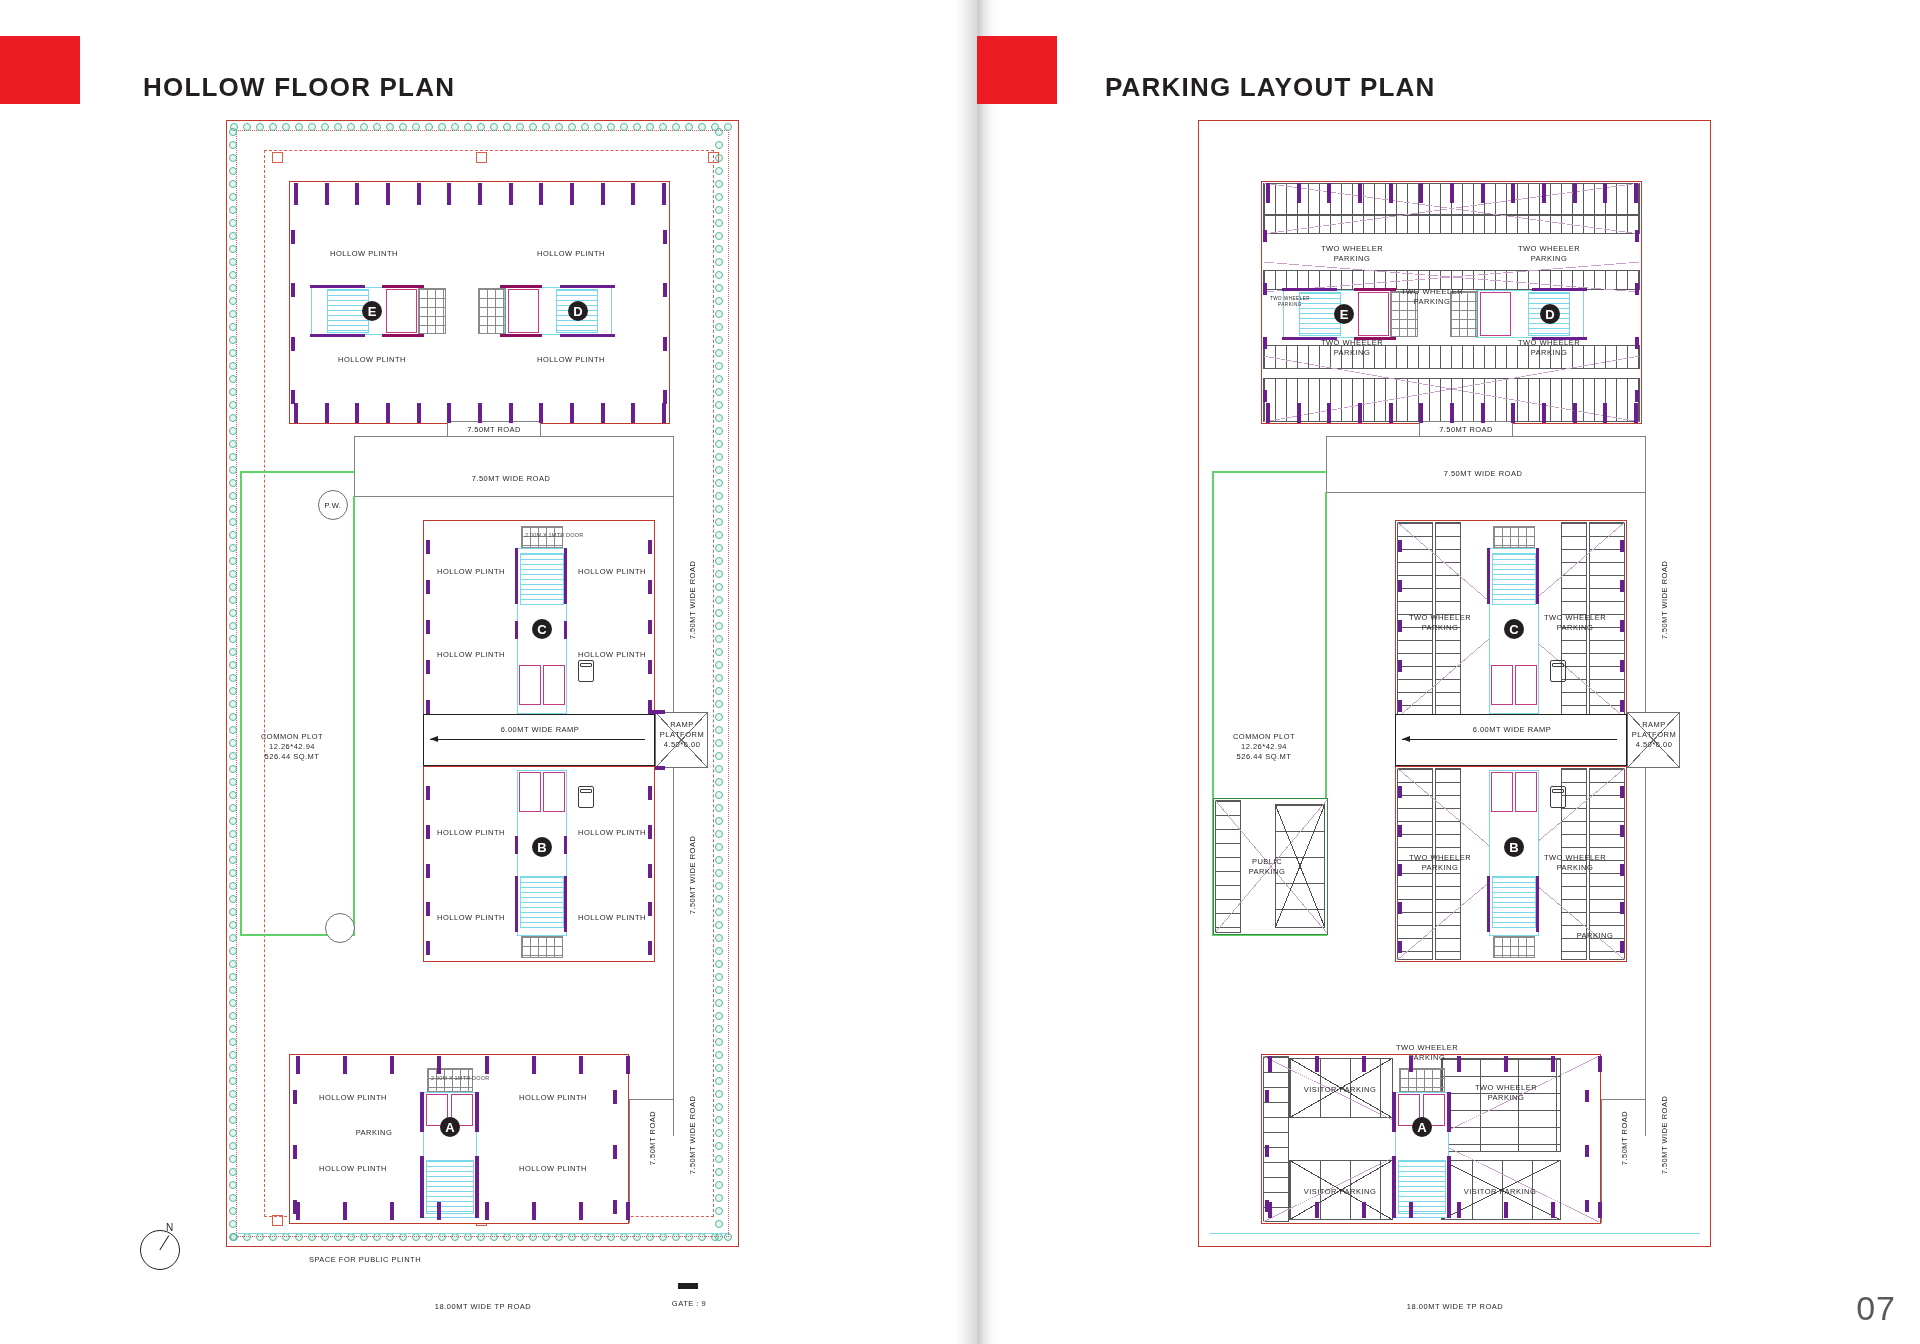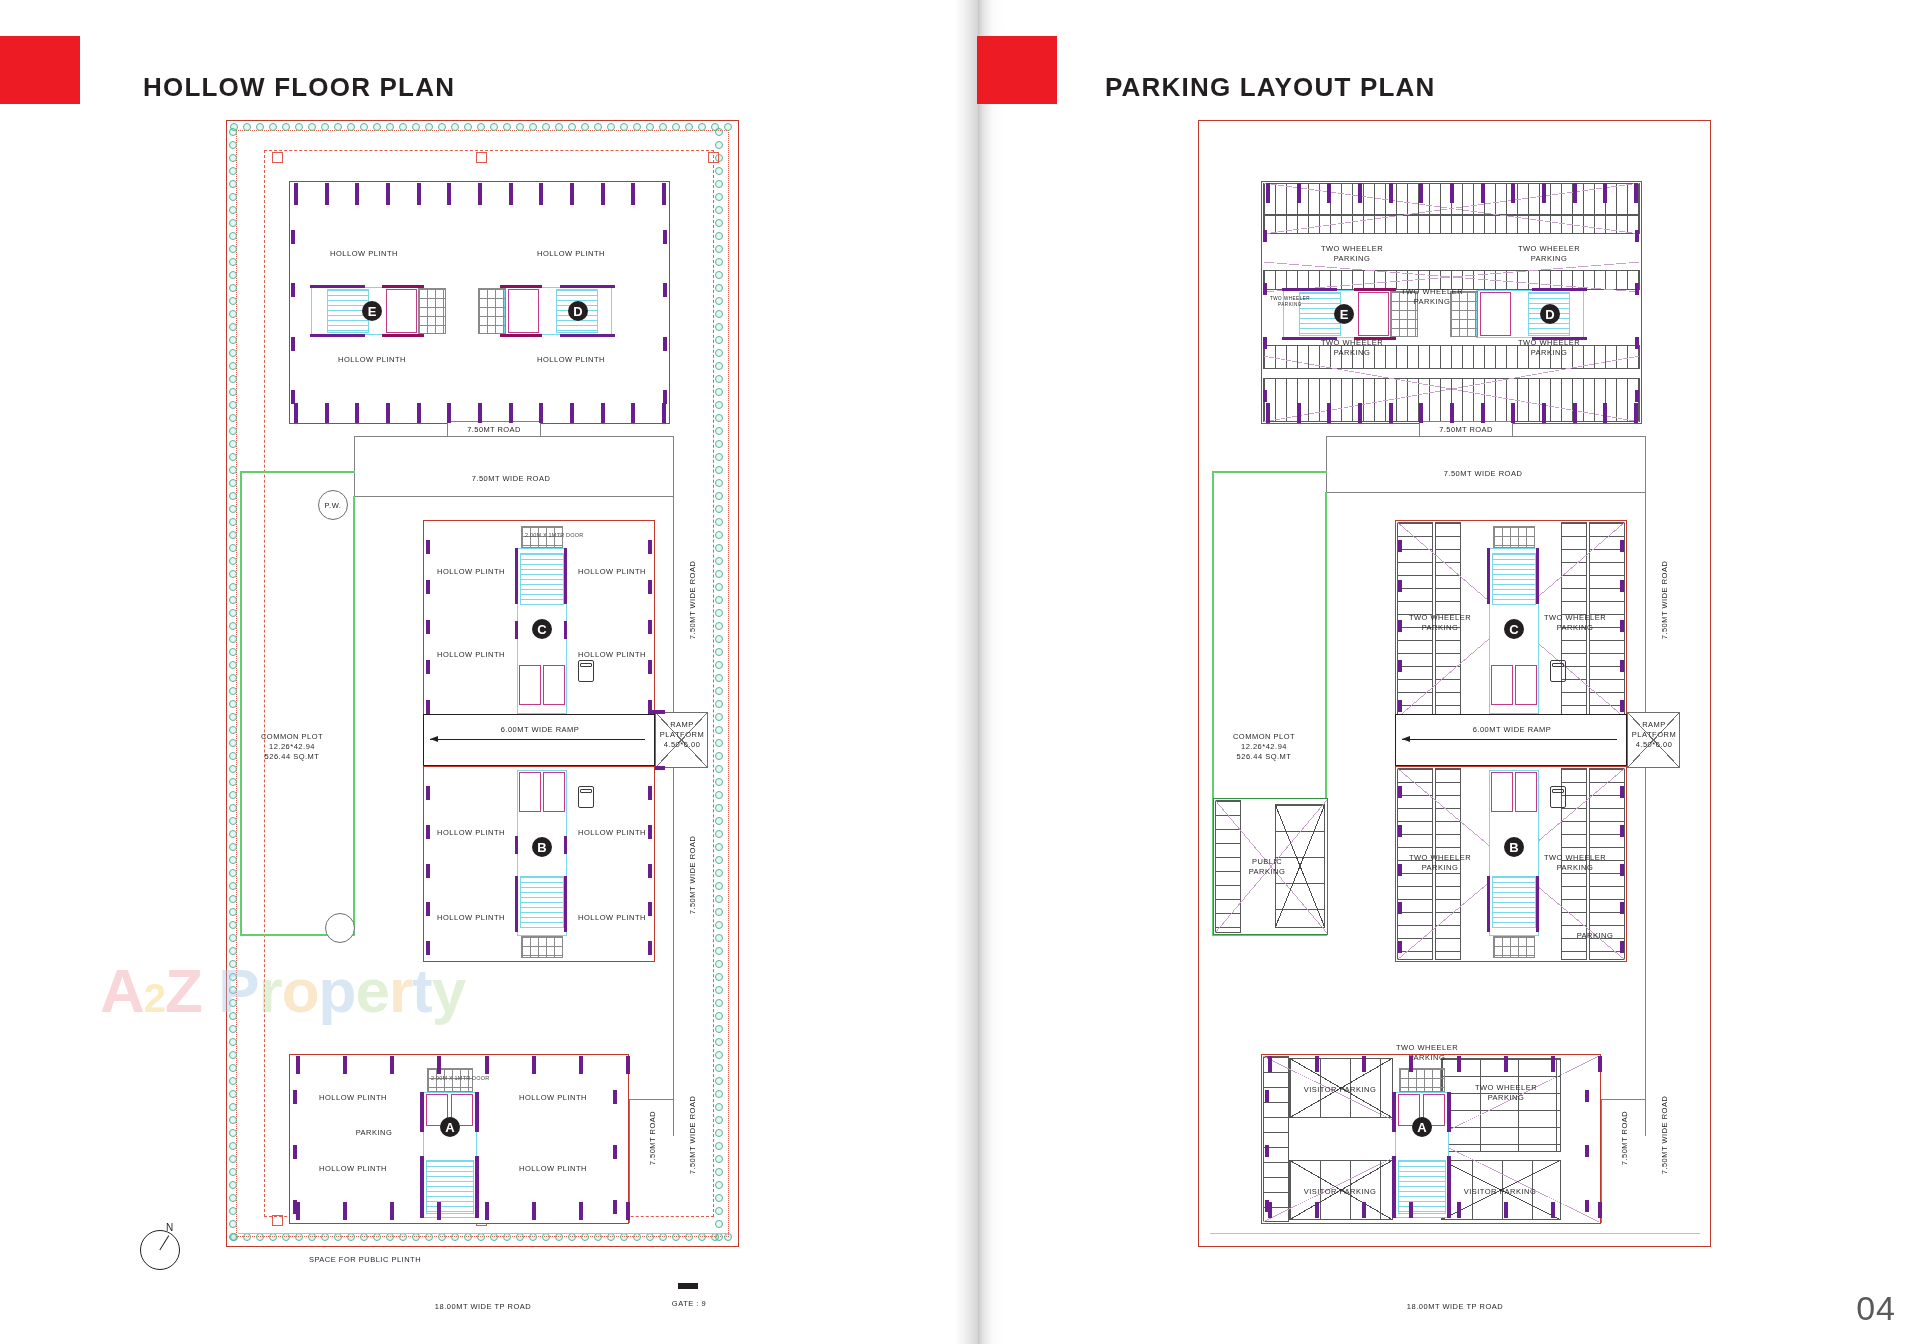--- a/index.html
+++ b/index.html
@@ -896,19 +896,15 @@
       <div class="col" style="left: 595.857px; top: 1202px; width: 4px; height: 16px;"></div>
       <div class="col" style="left: 643px; top: 1202px; width: 4px; height: 16px;"></div>
       <div class="col" style="left: 310px; top: 1090px; width: 4px; height: 12px;"></div>
       <div class="col" style="left: 310px; top: 1145px; width: 4px; height: 12px;"></div>
       <div class="col" style="left: 310px; top: 1200px; width: 4px; height: 12px;"></div>
       <div class="col" style="left: 630px; top: 1090px; width: 4px; height: 12px;"></div>
       <div class="col" style="left: 630px; top: 1145px; width: 4px; height: 12px;"></div>
       <div class="col" style="left: 630px; top: 1200px; width: 4px; height: 12px;"></div>
     </div>
 
-  <div class="wm-a2z" style="left:100px;top:955px;">
-    <span class="a">A</span><span class="two">2</span><span class="z">Z</span>
-    <span class="p"> P</span><span class="r">r</span><span class="o">o</span><span class="p">p</span><span class="r">e</span><span class="o">r</span><span class="p">t</span><span class="r">y</span>
-  </div>
-
-  <div class="pagenum">04</div>
+
+  <div class="pagenum">07</div>
 </div>
 
 </body></html>

